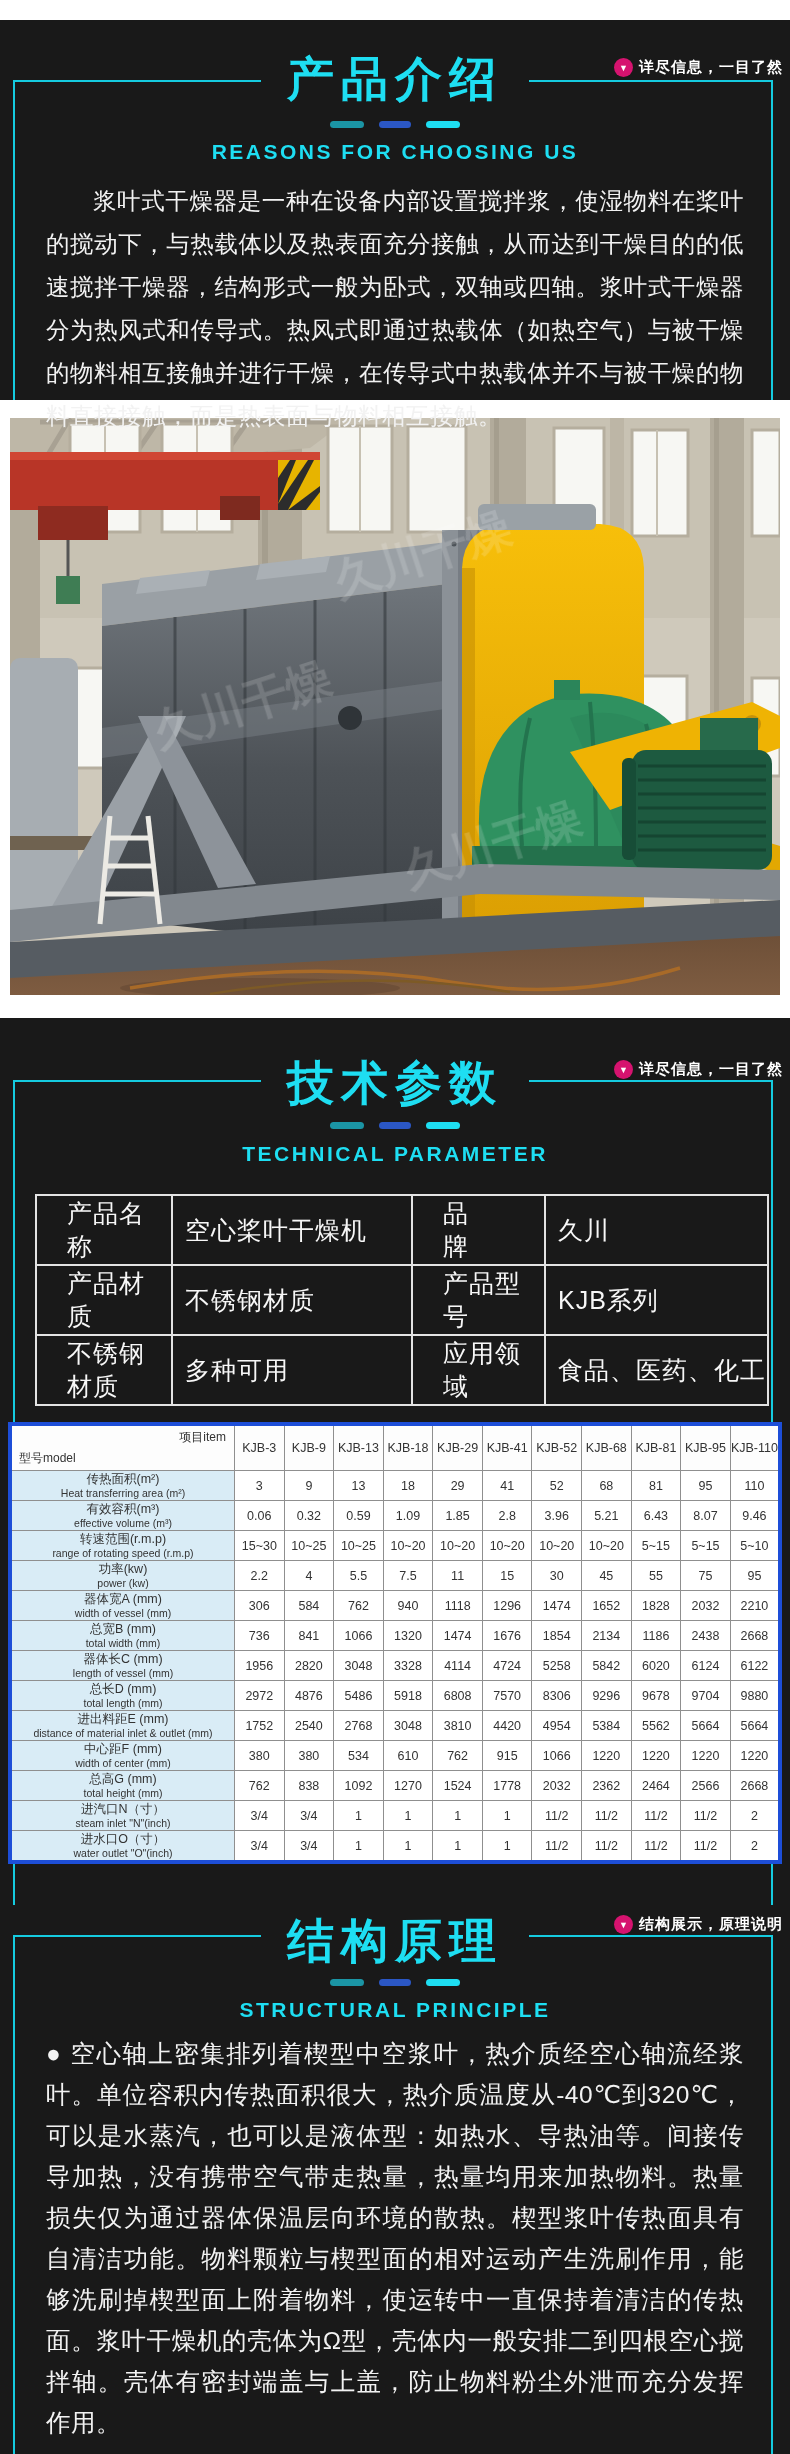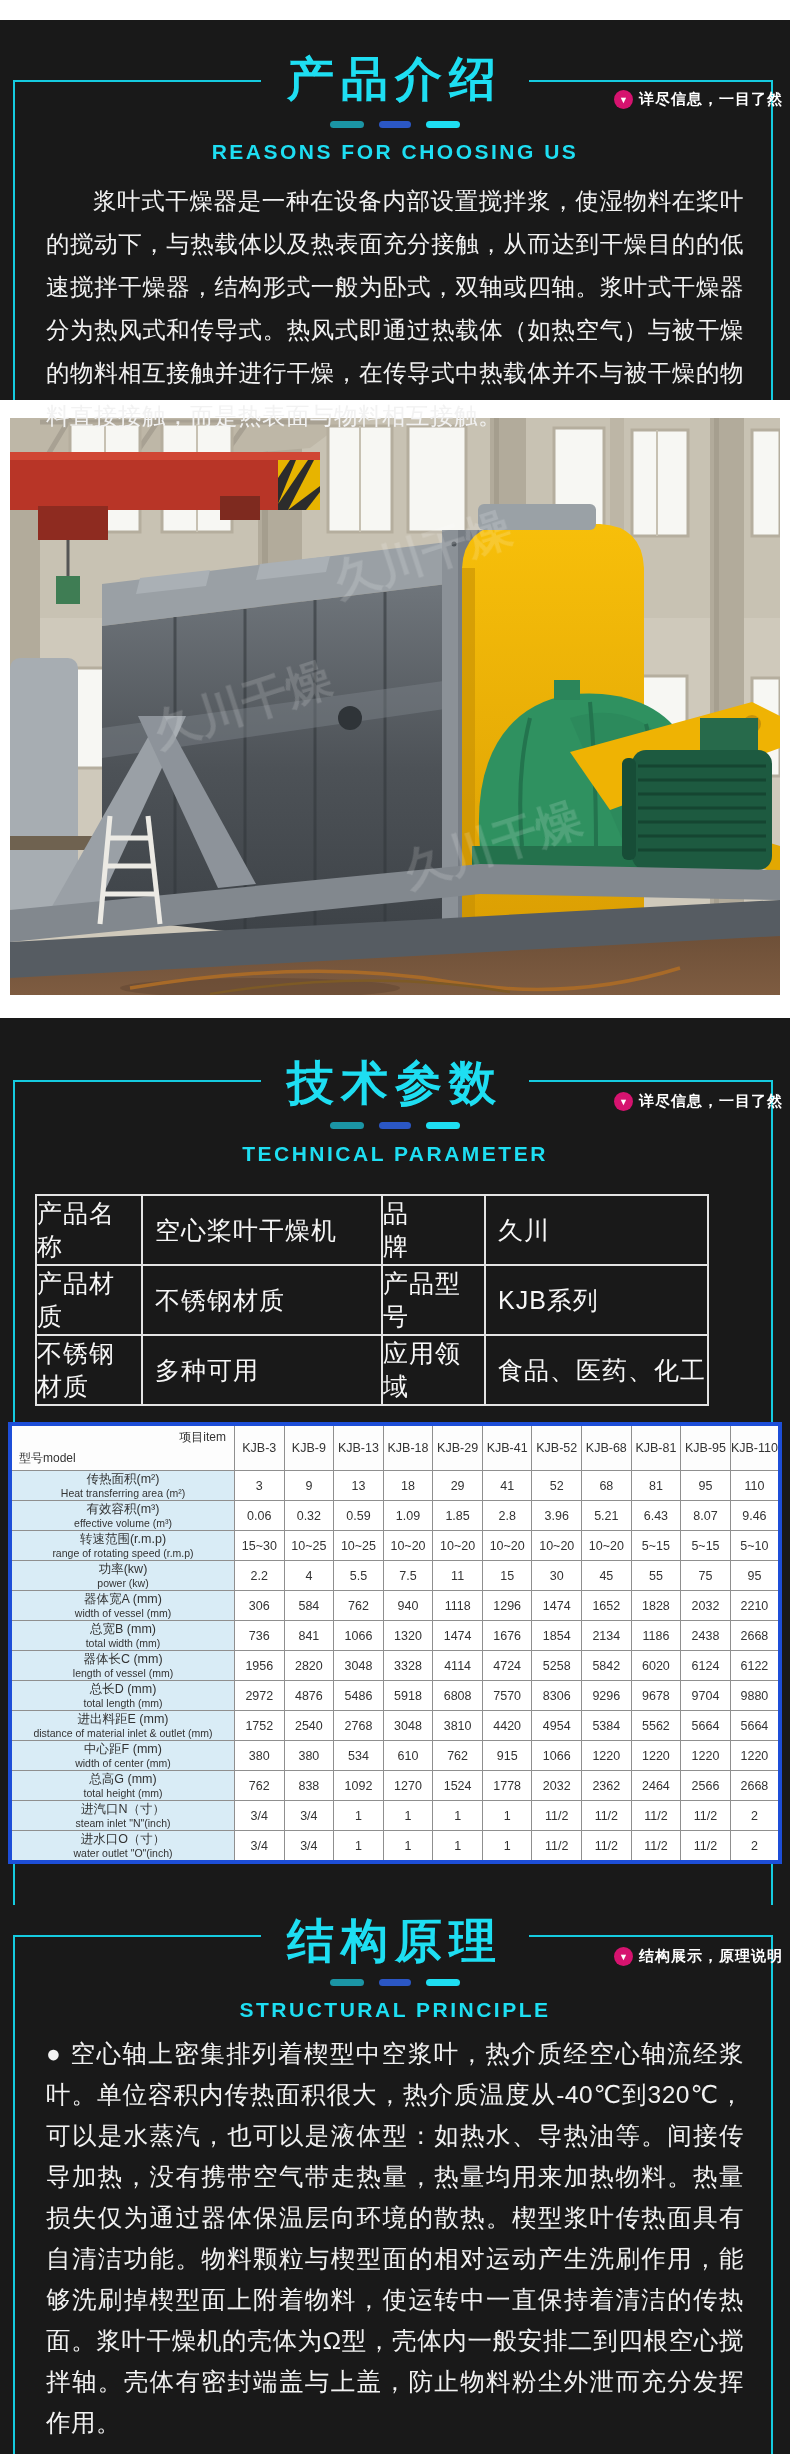--- a/index.html
+++ b/index.html
@@ -18,21 +18,21 @@
   .sec-title{position:absolute;left:50%;transform:translateX(-50%);margin:0;z-index:2;
              background:#191919;padding:0 26px;white-space:nowrap;
              color:var(--cyan,#1edef2);font-size:47px;font-weight:800;letter-spacing:7px;}
   .dashes{position:absolute;left:50%;transform:translateX(-50%);display:flex;gap:15px;z-index:2;}
   .dash{width:34px;height:7px;border-radius:4px;}
   .dash.t{background:var(--teal,#1b95a5);}
   .dash.b{background:var(--blue,#2b57c5);width:32px;}
   .dash.c{background:var(--cyan,#12d9ee);}
   .sec-sub{position:absolute;left:50%;transform:translateX(-50%);z-index:2;white-space:nowrap;
            color:var(--cyan,#17d9ee);font-size:21px;font-weight:700;letter-spacing:2.5px;}
-  .badge{position:absolute;right:7px;display:flex;gap:6px;z-index:3;margin-top:32px;}
+  .badge{position:absolute;right:7px;display:flex;gap:6px;z-index:3;}
   .badge-dot{width:19px;height:19px;border-radius:50%;background:var(--magenta,#d6136f);
              color:#fff;display:flex;align-items:center;justify-content:center;font-size:9px;}
   .badge-dot::before{content:"▼";}
   .badge-text{color:#fff;font-size:15px;font-weight:700;letter-spacing:1px;}
 
   
   #sec1 .sec-title{top:28px;}
   #sec1 .frame{top:60px;}
   #sec1 .badge{top:38px;}
   #sec1 .dashes{top:101px;}
@@ -48,21 +48,21 @@
   
   #sec2 .sec-title{top:34px;}
   #sec2 .frame{top:62px;}
   #sec2 .badge{top:42px;}
   #sec2 .dashes{top:104px;}
   #sec2 .sec-sub{top:124px;}
 
   .info-table{position:absolute;top:176px;left:35px;z-index:2;border-collapse:collapse;}
   .info-table td{border:2px solid #e3e3e3;color:#f7f7f7;font-size:25px;height:64px;
                  vertical-align:middle;letter-spacing:1px;}
-  .info-table td.l{padding-left:0;}
+  .info-table td.l{padding-left:30px;}
   .info-table td.v{padding-left:12px;}
   .c1{width:103px;} .c2{width:225px;} .c3{width:100px;} .c4:{width:220px;}
 
   
   .spec-wrap{position:absolute;top:404px;left:8px;width:774px;z-index:2;background:#fff;}
   .spec{width:774px;border-collapse:collapse;table-layout:fixed;border:4px solid #1d4ed8;}
   .spec th,.spec td{border:1px solid #8f8f8f;color:#333;font-weight:400;
                     text-align:center;vertical-align:middle;padding:0;}
   .spec thead th{height:44px;font-size:12.5px;background:#fdfdfd;}
   .spec-corner{width:222px;position:relative;background:

